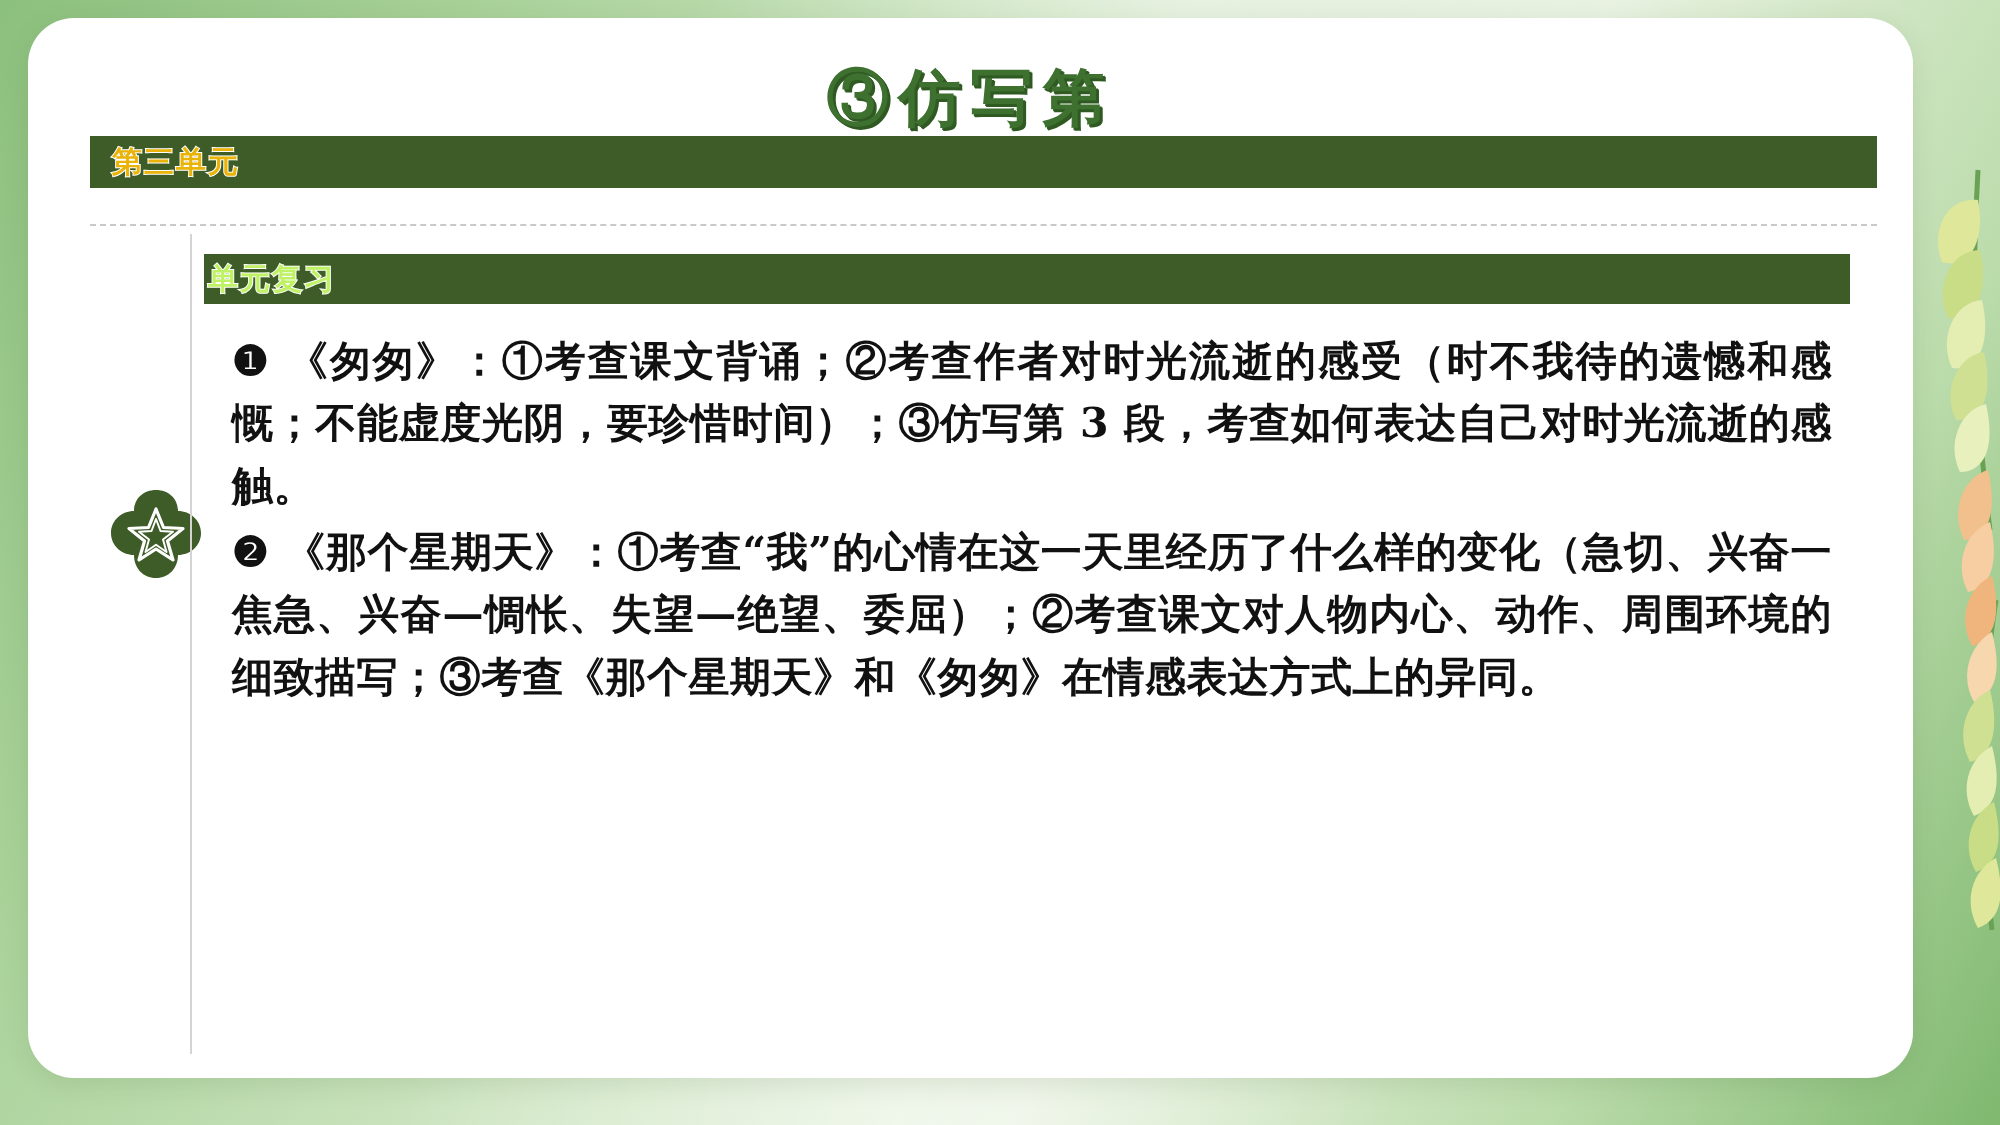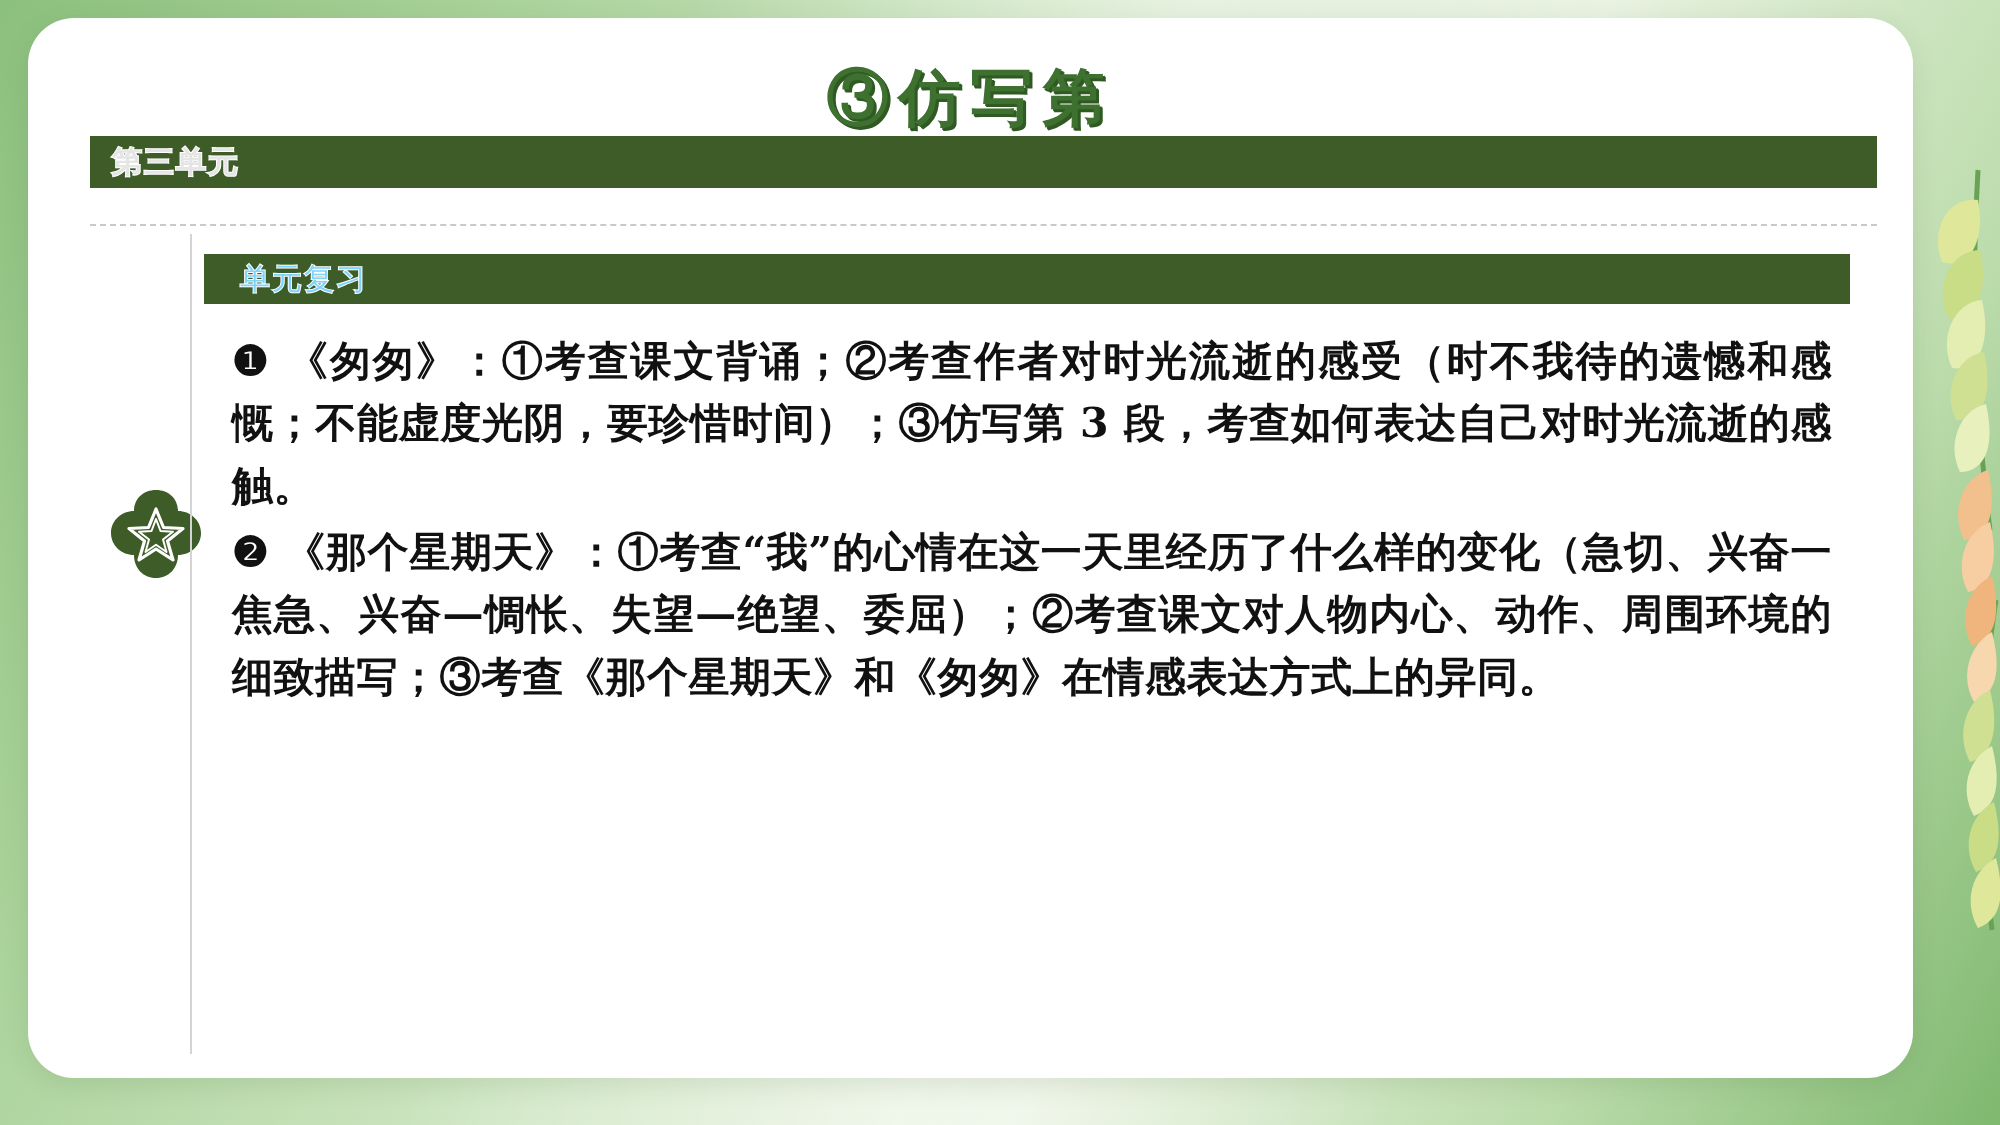--- a/index.html
+++ b/index.html
@@ -65,21 +65,21 @@
     background: #3d5c27;
     display: flex;
     align-items: center;
   }
   .unit-bar .lbl {
     margin-left: 22px;
     font-family: "DejaVu Sans", "Liberation Sans", sans-serif;
     font-size: 30px;
     font-weight: 700;
     letter-spacing: 2px;
-    color: #e5e5e5;
+    color: #eab308;
     -webkit-text-stroke: 2px #ffffff;
     paint-order: stroke fill;
   }
 
   
   .divider {
     position: absolute;
     left: 62px; top: 206px;
     width: 1787px; height: 0;
     border-top: 2px dashed #c9c9c9;
@@ -96,25 +96,25 @@
   
   .section-bar {
     position: absolute;
     left: 12px; top: 20px;
     width: 1646px; height: 50px;
     background: #3d5c27;
     display: flex;
     align-items: center;
   }
   .section-bar .lbl {
-    margin-left: 36px;
+    margin-left: 4px;
     font-size: 30px;
-    font-weight: 400;
+    font-weight: 700;
     letter-spacing: 2px;
-    color: #7dd3fc;
+    color: #bef264;
     -webkit-text-stroke: 2px #ffffff;
     paint-order: stroke fill;
   }
 
   
   .body-text {
     position: absolute;
     left: 40px; top: 96px;
     width: 1600px;
     font-family: "DejaVu Serif", "Liberation Serif", serif;

